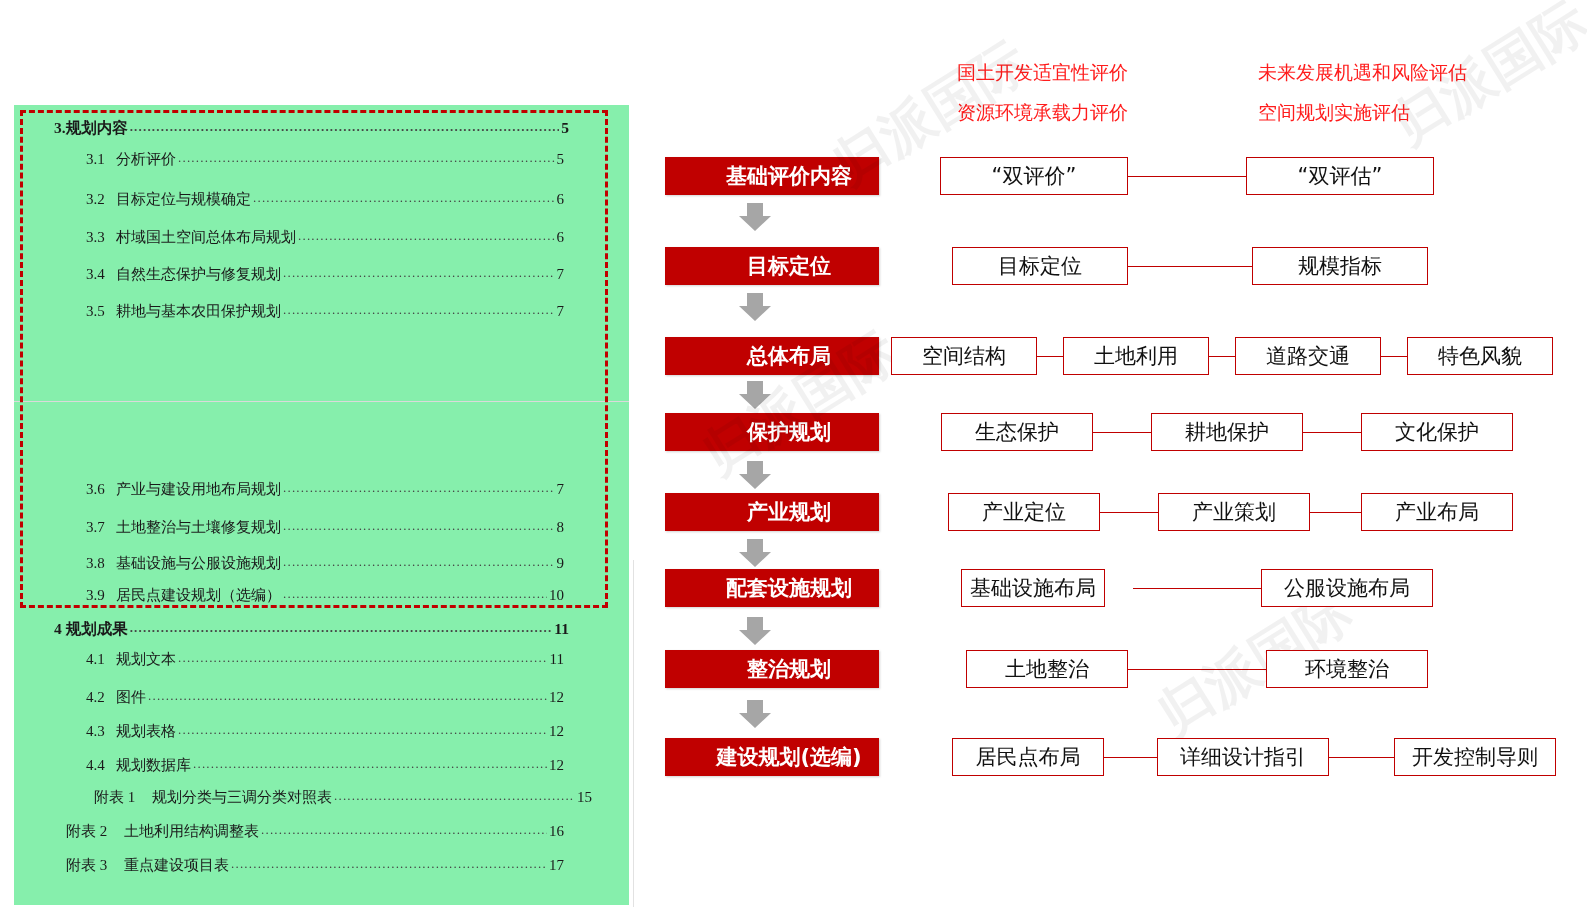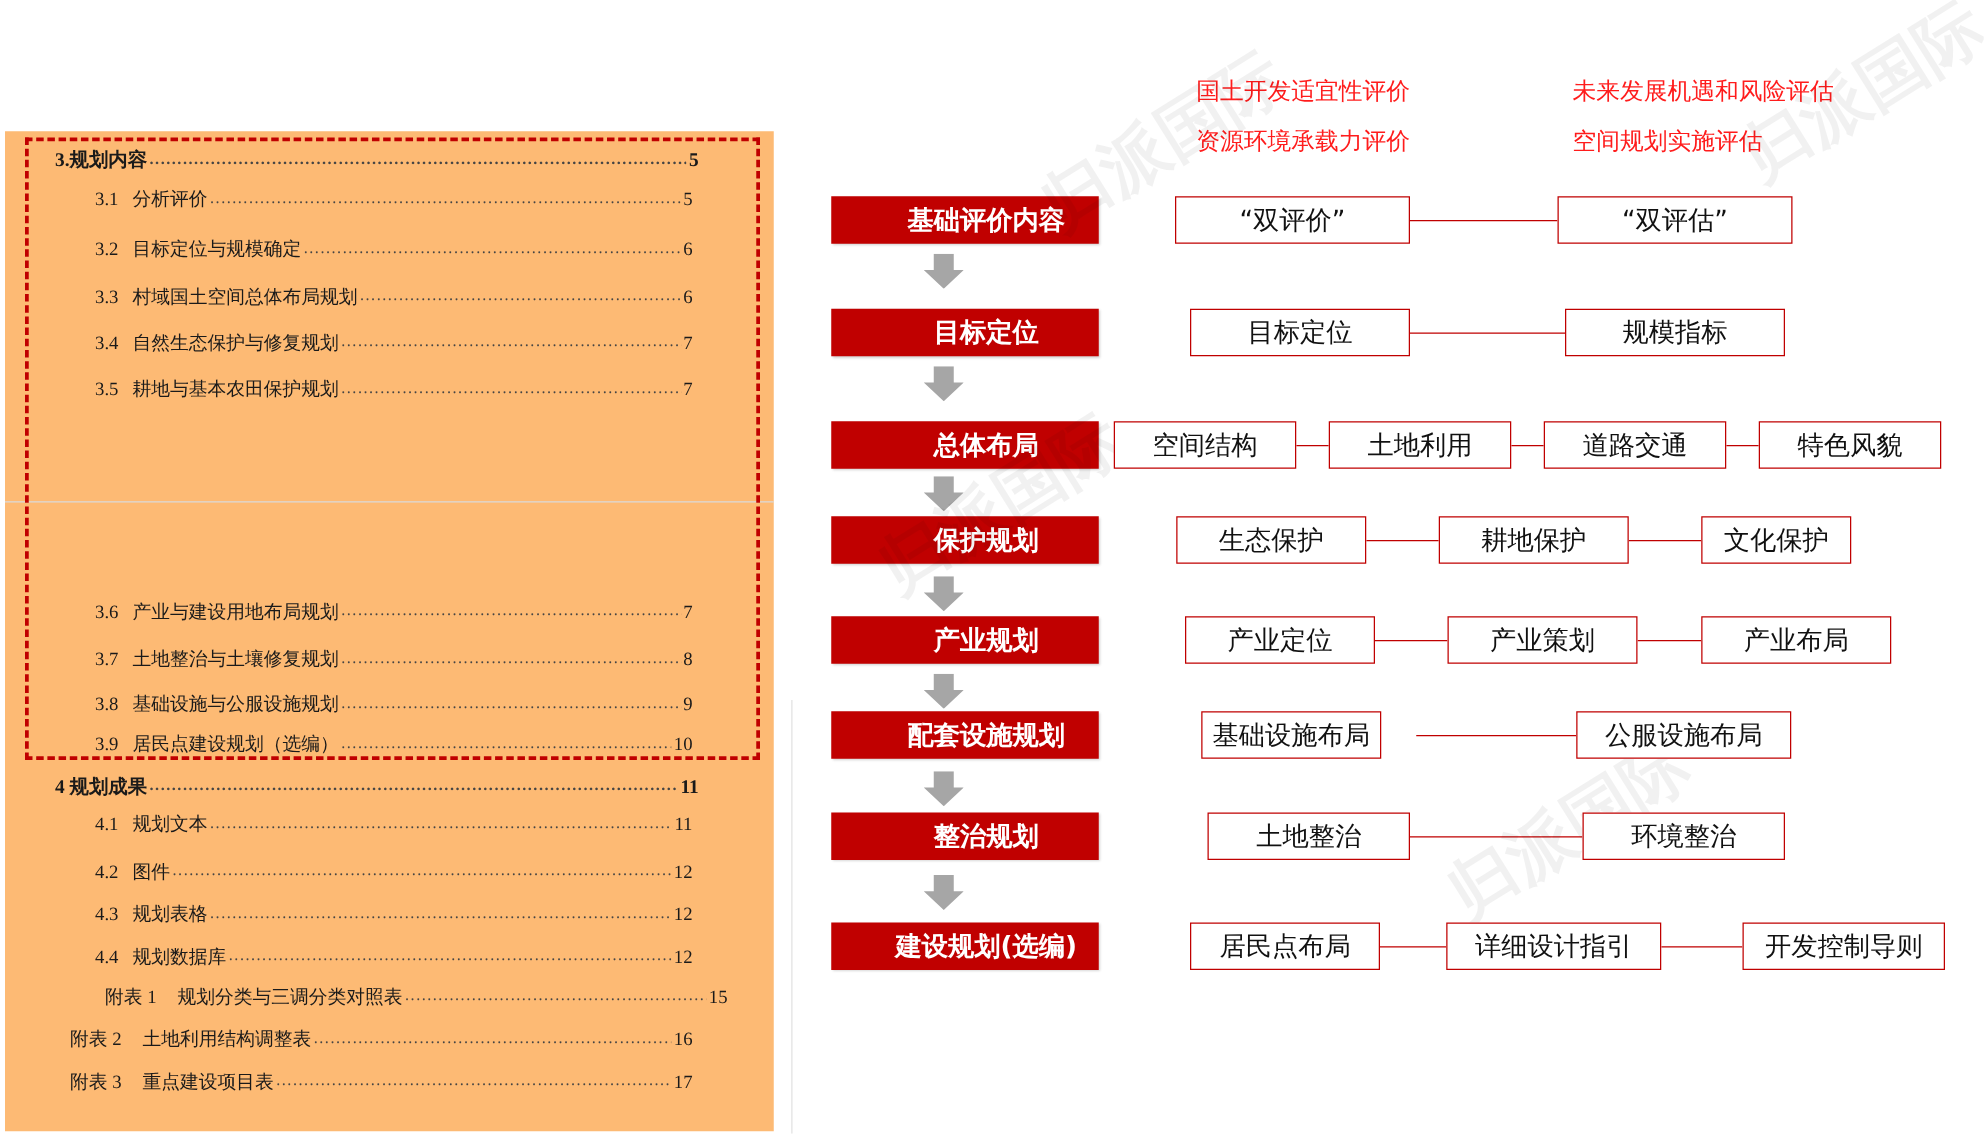--- a/index.html
+++ b/index.html
@@ -18,23 +18,23 @@
     position:absolute;left:30px;top:22px;
     font-size:42px;font-weight:bold;
     color:#C00000;
     letter-spacing:0px;
     white-space:nowrap;
     font-family:"DejaVu Sans","Liberation Sans",sans-serif;
   }
 
   
   .toc-panel{
-    position:absolute;left:4px;top:105px;
+    position:absolute;left:14px;top:105px;
     width:615px;height:800px;
-    background:#fdba74;
+    background:#86efac;
   }
   .toc-divider{
     position:absolute;left:0px;top:296px;width:615px;height:0;
     border-top:1px solid #dadada;
   }
   .toc-vline{
     position:absolute;left:633px;top:560px;width:0;height:347px;
     border-left:1px solid #e2e2e2;
   }
   .dashed-box{
@@ -286,21 +286,21 @@
       <div class="connector" style="left: 1209px; top: 356px; width: 26px;"></div>
       <div class="connector" style="left: 1381px; top: 356px; width: 26px;"></div>
       <div class="obox" style="left: 891px; top: 337px; width: 146px;">空间结构</div>
       <div class="obox" style="left: 1063px; top: 337px; width: 146px;">土地利用</div>
       <div class="obox" style="left: 1235px; top: 337px; width: 146px;">道路交通</div>
       <div class="obox" style="left: 1407px; top: 337px; width: 146px;">特色风貌</div>
       <div class="connector" style="left: 1093px; top: 432px; width: 58px;"></div>
       <div class="connector" style="left: 1303px; top: 432px; width: 58px;"></div>
       <div class="obox" style="left: 941px; top: 413px; width: 152px;">生态保护</div>
       <div class="obox" style="left: 1151px; top: 413px; width: 152px;">耕地保护</div>
-      <div class="obox" style="left: 1361px; top: 413px; width: 120px;">文化保护</div>
+      <div class="obox" style="left: 1361px; top: 413px; width: 152px;">文化保护</div>
       <div class="connector" style="left: 1100px; top: 512px; width: 58px;"></div>
       <div class="connector" style="left: 1310px; top: 512px; width: 51px;"></div>
       <div class="obox" style="left: 948px; top: 493px; width: 152px;">产业定位</div>
       <div class="obox" style="left: 1158px; top: 493px; width: 152px;">产业策划</div>
       <div class="obox" style="left: 1361px; top: 493px; width: 152px;">产业布局</div>
       <div class="connector" style="left: 1133px; top: 588px; width: 128px;"></div>
       <div class="obox" style="left: 961px; top: 569px; width: 144px;">基础设施布局</div>
       <div class="obox" style="left: 1261px; top: 569px; width: 172px;">公服设施布局</div>
       <div class="connector" style="left: 1128px; top: 669px; width: 138px;"></div>
       <div class="obox" style="left: 966px; top: 650px; width: 162px;">土地整治</div>

